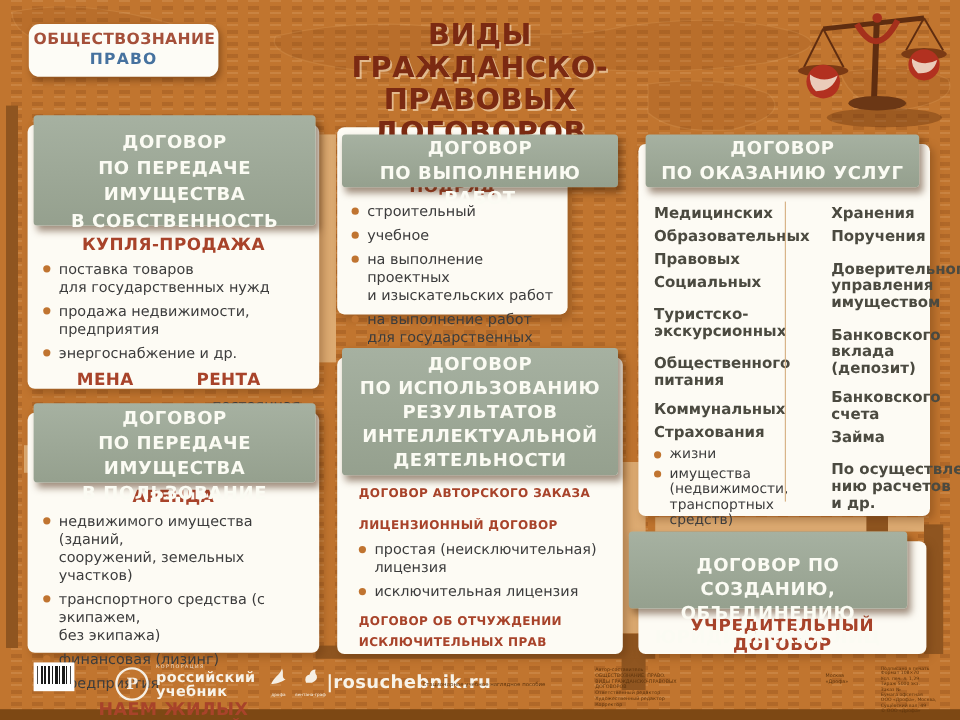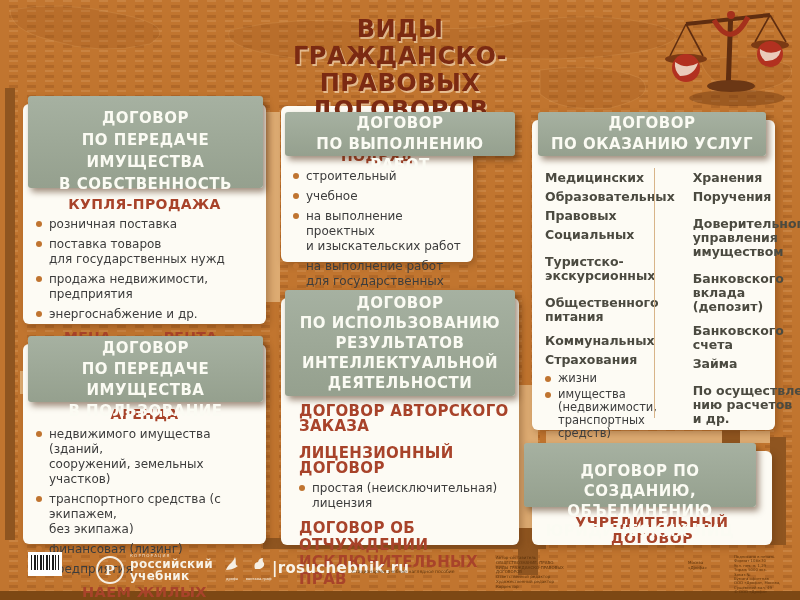--- a/index.html
+++ b/index.html
@@ -20,21 +20,21 @@
     background:linear-gradient(180deg,#a6b1a1 0%,#95a08e 100%);
     color:#fbfbf3;font-weight:bold;letter-spacing:.5px;
     box-shadow:3px 4px 6px rgba(70,35,10,.5);
     white-space:pre-line;box-sizing:border-box;
   }
   .card{
     position:absolute;z-index:2;background:#fdfbf4;border-radius:6px;
     box-shadow:3px 3px 7px rgba(90,45,12,.35);box-sizing:border-box;
   }
   .sub{ text-align:center;color:#a8432a;font-weight:bold;font-size:14px;letter-spacing:.4px;}
-  .sub-l{text-align:left;color:#a8432a;font-weight:bold;font-size:15px;letter-spacing:.3px;white-space:pre-line;line-height:15px;}
+  .sub-l{text-align:left;color:#a8432a;font-weight:bold;font-size:10px;letter-spacing:.3px;white-space:pre-line;line-height:15px;}
   .li{display:flex;margin:5px 0;}
   .dot{flex:0 0 6px;width:6px;height:6px;border-radius:50%;background:#c07430;margin:4px 7px 0 0;}
   .t{white-space:pre-line;font-size:12px;line-height:15px;color:#3c3c3c;}
   .svc{font-size:12.5px;font-weight:bold;color:#4b4a40;line-height:14px;margin:5px 0;white-space:pre-line;}
   .gap{margin-top:13px;}
   .badge{
     position:absolute;left:24px;top:20px;width:150px;z-index:3;background:#fdfcf6;
     border-radius:9px;text-align:center;padding:6px 4px 7px 4px;
     box-shadow:2px 3px 5px rgba(80,40,10,.45);
   }
@@ -85,31 +85,31 @@
   <div class="strip tan" style="left:264px;top:112px;width:16px;height:190px;"></div>
   <div class="strip tan" style="left:20px;top:371px;width:22px;height:23px;"></div>
   <div class="strip tan" style="left:518px;top:385px;width:20px;height:143px;"></div>
   <div class="strip dark" style="left:518px;top:528px;width:20px;height:47px;"></div>
   <div class="strip dark" style="left:263px;top:538px;width:283px;height:11px;"></div>
   <div class="strip tan" style="left:546px;top:431px;width:224px;height:12px;"></div>
   <div class="strip dark" style="left:722px;top:429px;width:18px;height:14px;"></div>
   <div class="strip dark" style="left:770px;top:437px;width:16px;height:108px;"></div>
   <div class="strip" style="left:0;top:591px;width:800px;height:9px;background:#7d4814;"></div>
 
+  <div class="badge">
+    <div class="l1">ОБЩЕСТВОЗНАНИЕ</div>
+    <div class="l2">ПРАВО</div>
+  </div>
   <div class="title">ВИДЫ
 ГРАЖДАНСКО-ПРАВОВЫХ
 ДОГОВОРОВ</div>
 
   <div class="card" style="left:23px;top:104px;width:243px;height:220px;padding:92px 13px 8px 13px;">
     <div class="sub">КУПЛЯ-ПРОДАЖА</div>
     <div style="margin-top:4px;">
-      <div class="li">
-          <span class="dot"></span>
-          <span class="t">розничная поставка</span>
-        </div>
       <div class="li">
           <span class="dot"></span>
           <span class="t">поставка товаров
 для государственных нужд</span>
         </div>
       <div class="li">
           <span class="dot"></span>
           <span class="t">продажа недвижимости, предприятия</span>
         </div>
       <div class="li">
@@ -194,20 +194,24 @@
 ПО ВЫПОЛНЕНИЮ РАБОТ</div>
 
   <div class="card" style="left:281px;top:298px;width:238px;height:247px;padding:106px 10px 8px 18px;">
     <div class="sub-l">ДОГОВОР АВТОРСКОГО ЗАКАЗА</div>
     <div class="sub-l" style="margin-top:12px;">ЛИЦЕНЗИОННЫЙ ДОГОВОР</div>
     <div style="margin-top:4px;">
       <div class="li">
           <span class="dot"></span>
           <span class="t">простая (неисключительная)
 лицензия</span>
+        </div>
+      <div class="li">
+          <span class="dot"></span>
+          <span class="t">исключительная лицензия</span>
         </div>
     </div>
     <div class="sub-l" style="margin-top:9px;line-height:17px;">ДОГОВОР ОБ ОТЧУЖДЕНИИ
 ИСКЛЮЧИТЕЛЬНЫХ ПРАВ</div>
   </div>
   <div class="hdr" style="left:285px;top:290px;width:230px;height:106px;font-size:15px;line-height:20px;padding-top:3px;">ДОГОВОР
 ПО ИСПОЛЬЗОВАНИЮ
 РЕЗУЛЬТАТОВ
 ИНТЕЛЛЕКТУАЛЬНОЙ
 ДЕЯТЕЛЬНОСТИ</div>

